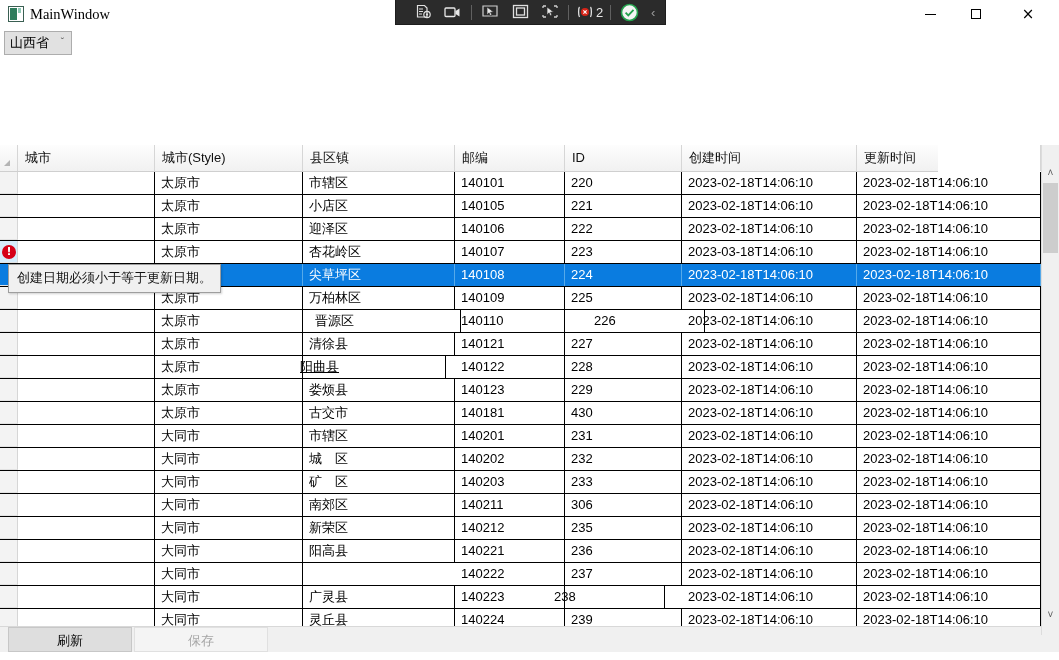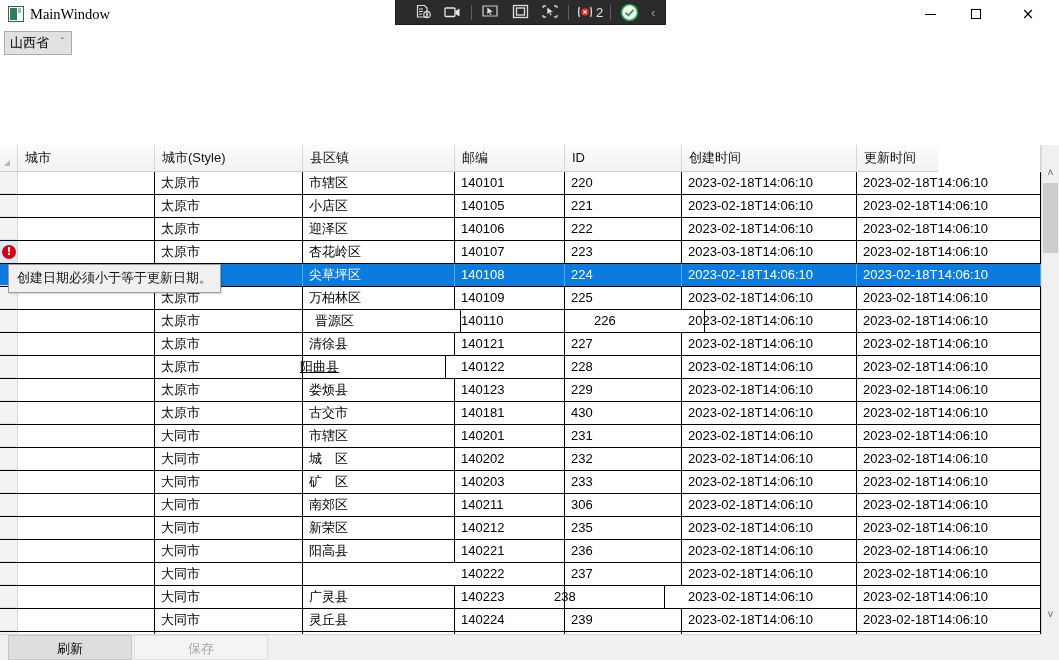--- a/index.html
+++ b/index.html
@@ -164,21 +164,21 @@
   }
   .vs-up{top:18px;}
   .vs-dn{bottom:12px;}
   .vs-thumb{
     position:absolute;left:1px;top:38px;width:15px;height:70px;
     background:#cdcdcd;cursor:default;
   }
 
   
   .btnbar{
-    position:absolute;left:0;bottom:0;width:1059px;height:26px;
+    position:absolute;left:0;bottom:8px;width:1059px;height:26px;
     background:#f0f0f0;border-top:1px solid #d8d8d8;box-sizing:border-box;
   }
   .bbtn{
     position:absolute;top:0;height:25px;line-height:25px;
     text-align:center;font-size:13px;box-sizing:border-box;cursor:default;
   }
   .bbtn-refresh{
     left:8px;width:124px;background:#dedede;border:1px solid #c7c7c7;color:#000;
   }
   .bbtn-save{

